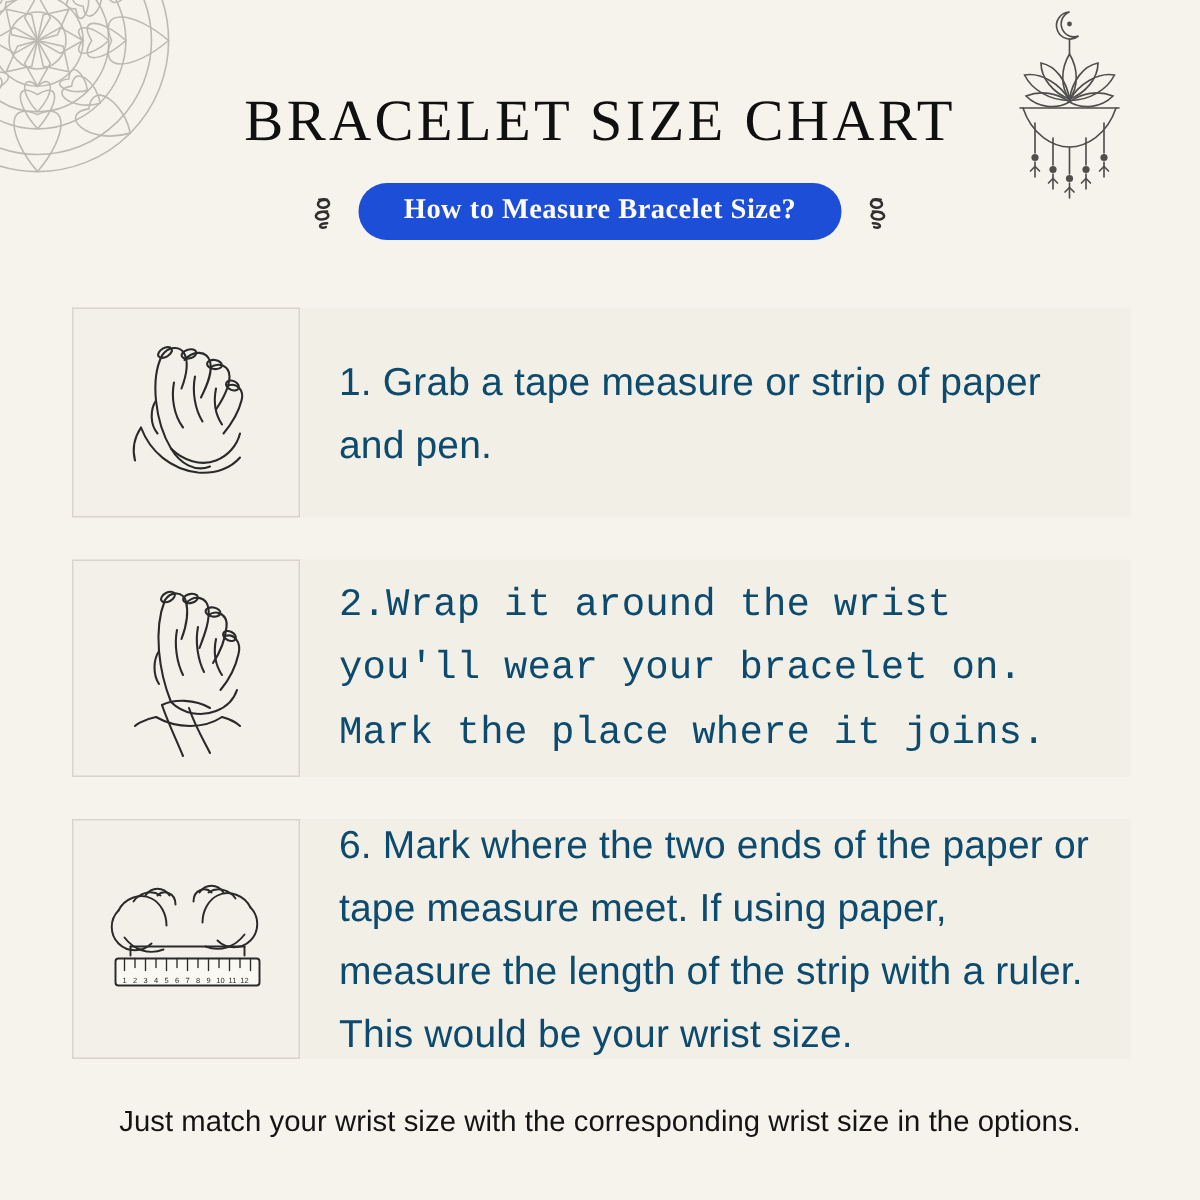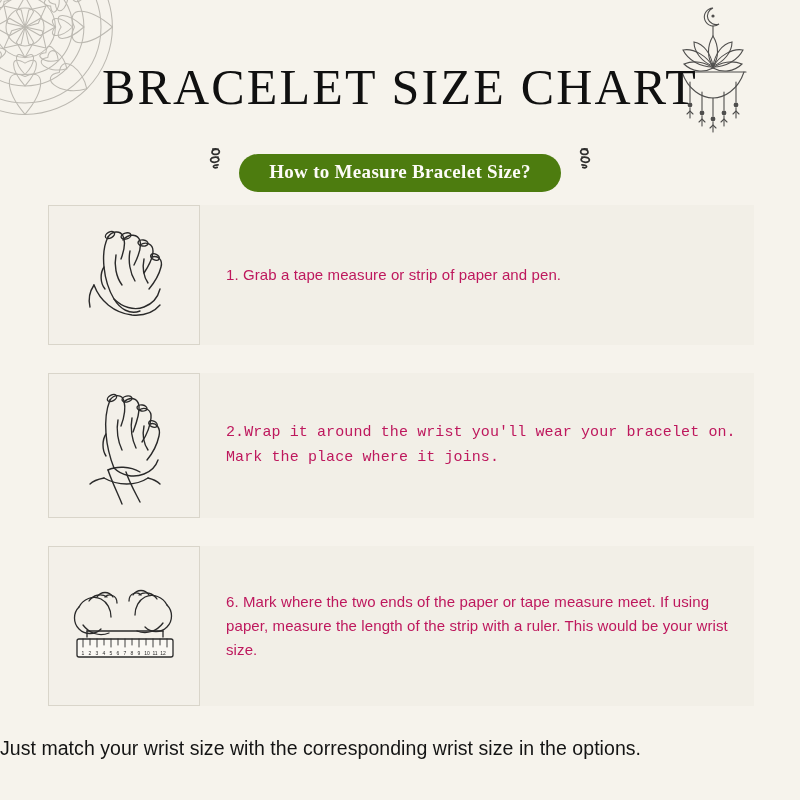--- a/index.html
+++ b/index.html
@@ -46,49 +46,48 @@
   }
 
   
   .title {
     position: absolute;
     top: 58px;
     left: 0;
     width: 800px;
     text-align: center;
     font-family: "Liberation Serif", serif;
-    font-size: 50px;
+    font-size: 39px;
     letter-spacing: 2.2px;
     font-weight: 400;
     color: #101010;
     white-space: nowrap;
   }
 
   
   .subtitle-row {
     position: absolute;
     top: 122px;
     left: 0;
     width: 800px;
     display: flex;
     align-items: center;
     justify-content: center;
     gap: 14px;
   }
   .pill {
-    background: #4d7c0f;
+    background: #1d4ed8;
     color: #fdfcf8;
     border-radius: 20px;
     padding: 7px 30px 9px 30px;
     font-family: "Liberation Serif", serif;
     font-size: 19px;
     font-weight: 700;
     letter-spacing: 0.3px;
     white-space: nowrap;
-    margin-top: 32px;
   }
   .swirl {
     width: 26px;
     height: 26px;
     opacity: 0.9;
   }
 
   
   .steps {
     position: absolute;
@@ -114,33 +113,33 @@
     box-sizing: border-box;
     display: flex;
     align-items: center;
     justify-content: center;
   }
   .step-text {
     flex: 1 1 auto;
     display: flex;
     align-items: center;
     padding: 0 18px 0 26px;
-    font-size: 15px;
+    font-size: 26px;
     line-height: 1.62;
-    color: #be185d;
+    color: #0c4a6e;
     letter-spacing: 0.1px;
   }
 
   
   .footer {
     position: absolute;
     left: 0;
     bottom: 40px;
     width: 800px;
-    text-align: left;
+    text-align: center;
     font-size: 19.5px;
     color: #141414;
     letter-spacing: 0.05px;
   }
 </style>
 </head>
 <body>
 
 <div class="page">
 

